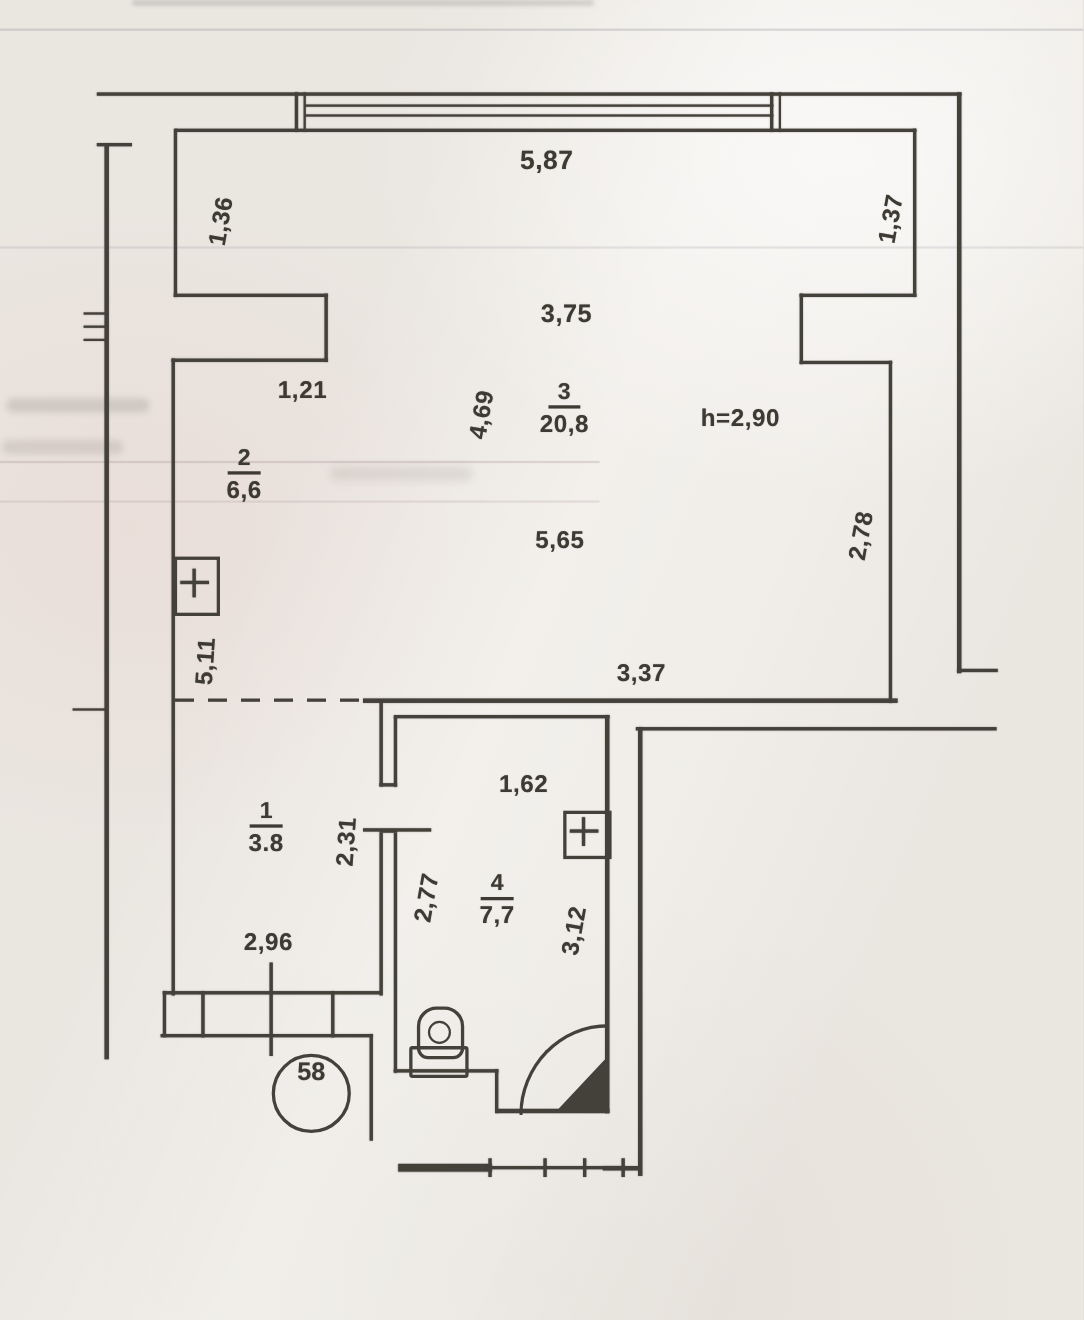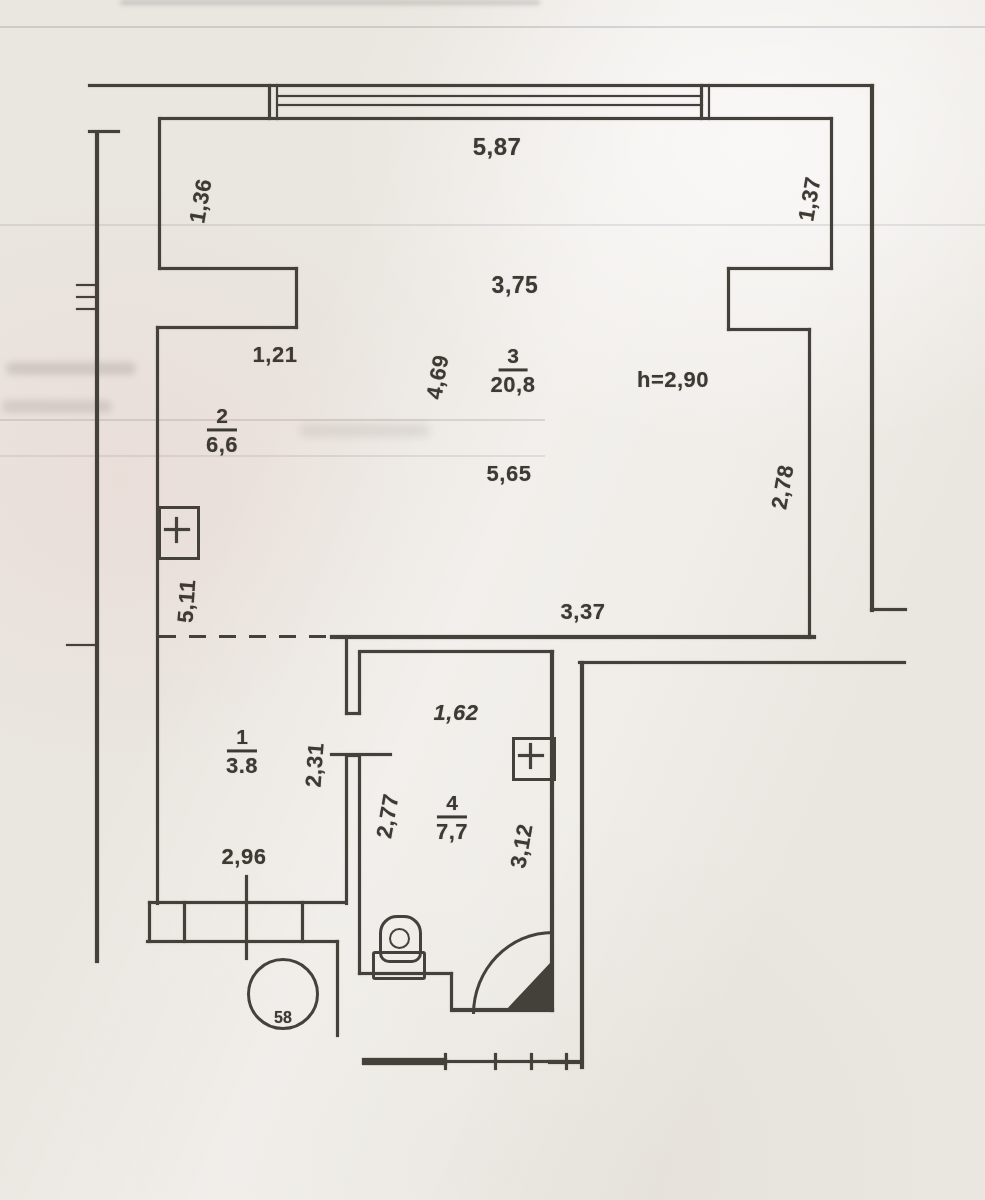--- a/index.html
+++ b/index.html
@@ -38,22 +38,22 @@
     transform:translate(-50%,-50%);
     display:flex;flex-direction:column;align-items:center;
     color:#3d3933;font-weight:700;
     text-shadow:0 0 1px rgba(61,57,51,0.45);
   }
   .roomlbl .num{font-size:21px;border-bottom:3px solid #3d3933;padding:0 9px 1px;line-height:1.05;}
   .roomlbl .area{font-size:22px;padding-top:2px;letter-spacing:0.5px;line-height:1.05;}
   .box{position:absolute;border:3px solid var(--ink,#44403a);background:transparent;}
   .circle{
     position:absolute;border:3px solid var(--ink,#44403a);border-radius:50%;
-    display:flex;align-items:flex-end;justify-content:center;
-    color:#3d3933;font-size:16px;font-weight:700;
+    display:flex;align-items:flex-start;justify-content:center;
+    color:#3d3933;font-size:23px;font-weight:700;
     text-shadow:0 0 1px rgba(61,57,51,0.45);
   }
   .arc{
     position:absolute;
     border-left:3px solid var(--ink,#44403a);
     border-top:3px solid var(--ink,#44403a);
     border-top-left-radius:100% 100%;
   }
   .wedge{
     position:absolute;background:var(--ink,#44403a);
@@ -159,25 +159,25 @@
     <span>58</span>
   </div>
 
   <div class="lbl" style="left:497px;top:147px;font-size:24px;">5,87</div>
   <div class="lbl v" style="left:201px;top:201px;">1,36</div>
   <div class="lbl v" style="left:810px;top:199px;">1,37</div>
   <div class="lbl" style="left:515px;top:285px;font-size:23px;">3,75</div>
   <div class="lbl" style="left:231px;top:355px;margin-left:44px;">1,21</div>
   <div class="lbl v" style="left:438px;top:377px;">4,69</div>
   <div class="lbl" style="left:673px;top:380px;">h=2,90</div>
-  <div class="lbl" style="left:509px;top:474px;">5,65</div>
+  <div class="lbl" style="left:509px;top:491px;">5,65</div>
   <div class="lbl v" style="left:783px;top:487px;">2,78</div>
   <div class="lbl v86" style="left:187px;top:601px;">5,11</div>
   <div class="lbl" style="left:583px;top:612px;">3,37</div>
-  <div class="lbl" style="left:456px;top:713px;font-style:italic;">1,62</div>
+  <div class="lbl" style="left:476px;top:713px;">1,62</div>
   <div class="lbl v86" style="left:315px;top:765px;">2,31</div>
   <div class="lbl v" style="left:388px;top:816px;">2,77</div>
   <div class="lbl v" style="left:522px;top:846px;">3,12</div>
   <div class="lbl" style="left:244px;top:857px;">2,96</div>
 
   <div class="roomlbl" style="left:513px;top:371px;">
     <span class="num">3</span>
     <span class="area">20,8</span>
   </div>
   <div class="roomlbl" style="left:222px;top:431px;">

